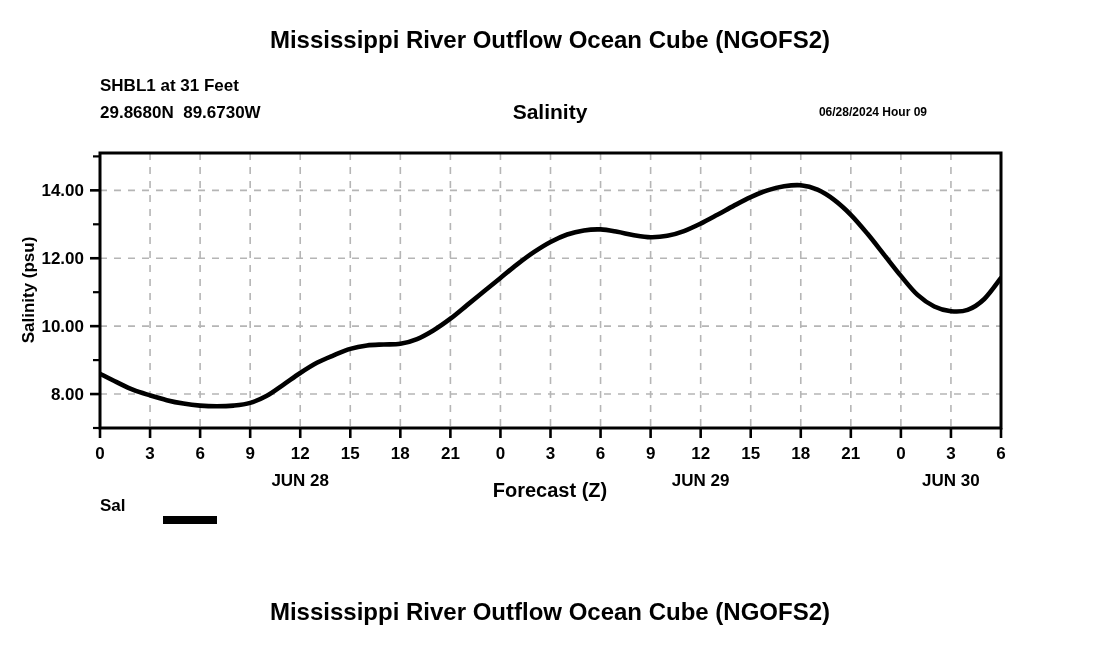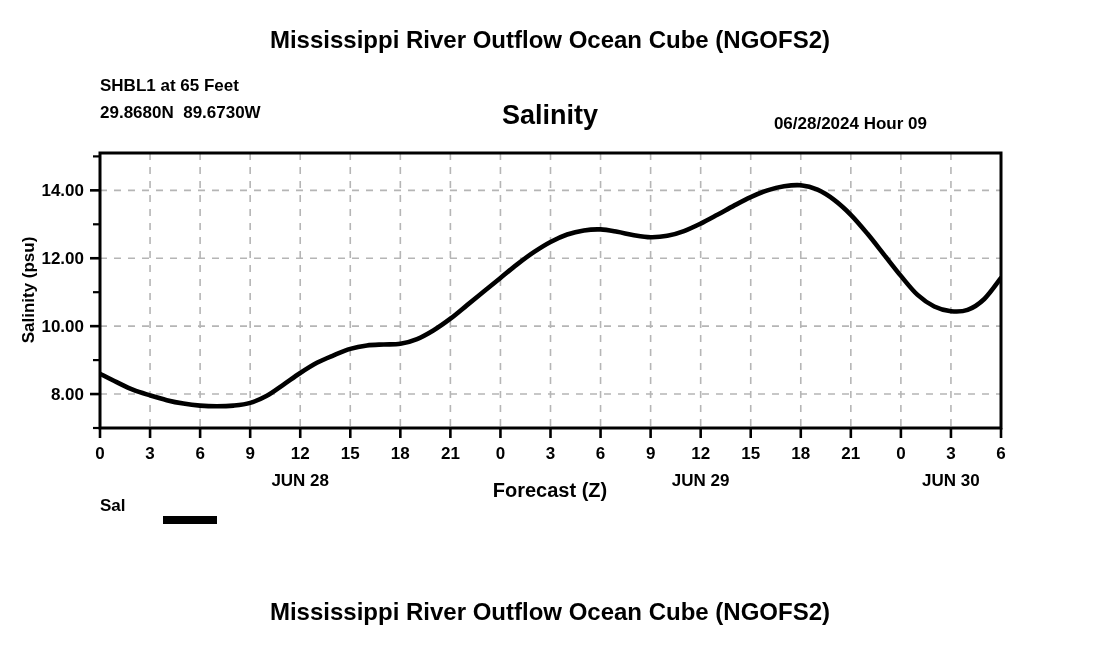--- a/index.html
+++ b/index.html
@@ -58,28 +58,28 @@
     font-size: 17px;
     font-weight: bold;
     white-space: pre;
   }
   .subtitle-center {
     position: absolute;
     left: 0;
     top: 100px;
     width: 1100px;
     text-align: center;
-    font-size: 27px;
+    font-size: 21px;
     font-weight: bold;
   }
   .run-stamp {
     position: absolute;
     right: 97px;
-    top: 114px;
-    font-size: 17px;
+    top: 105px;
+    font-size: 12px;
     font-weight: bold;
     white-space: pre;
   }
 
   
   #plot-wrap {
     position: absolute;
     left: 0;
     top: 0;
     width: 1100px;
@@ -168,21 +168,21 @@
     background: #000000;
   }
 </style>
 </head>
 <body>
 
 <div id="page">
 
   <div class="title-top">Mississippi River Outflow Ocean Cube (NGOFS2)</div>
 
-  <div class="station-line1">SHBL1 at 65 Feet</div>
+  <div class="station-line1">SHBL1 at 31 Feet</div>
 
   <div class="station-line2">29.8680N  89.6730W</div>
 
   <div class="subtitle-center">Salinity</div>
 
   <div class="run-stamp">06/28/2024 Hour 09</div>
 
   <div id="plot-wrap">
     <svg class="plot" width="1100" height="650" viewBox="0 0 1100 650">
       <g id="grid-layer">

